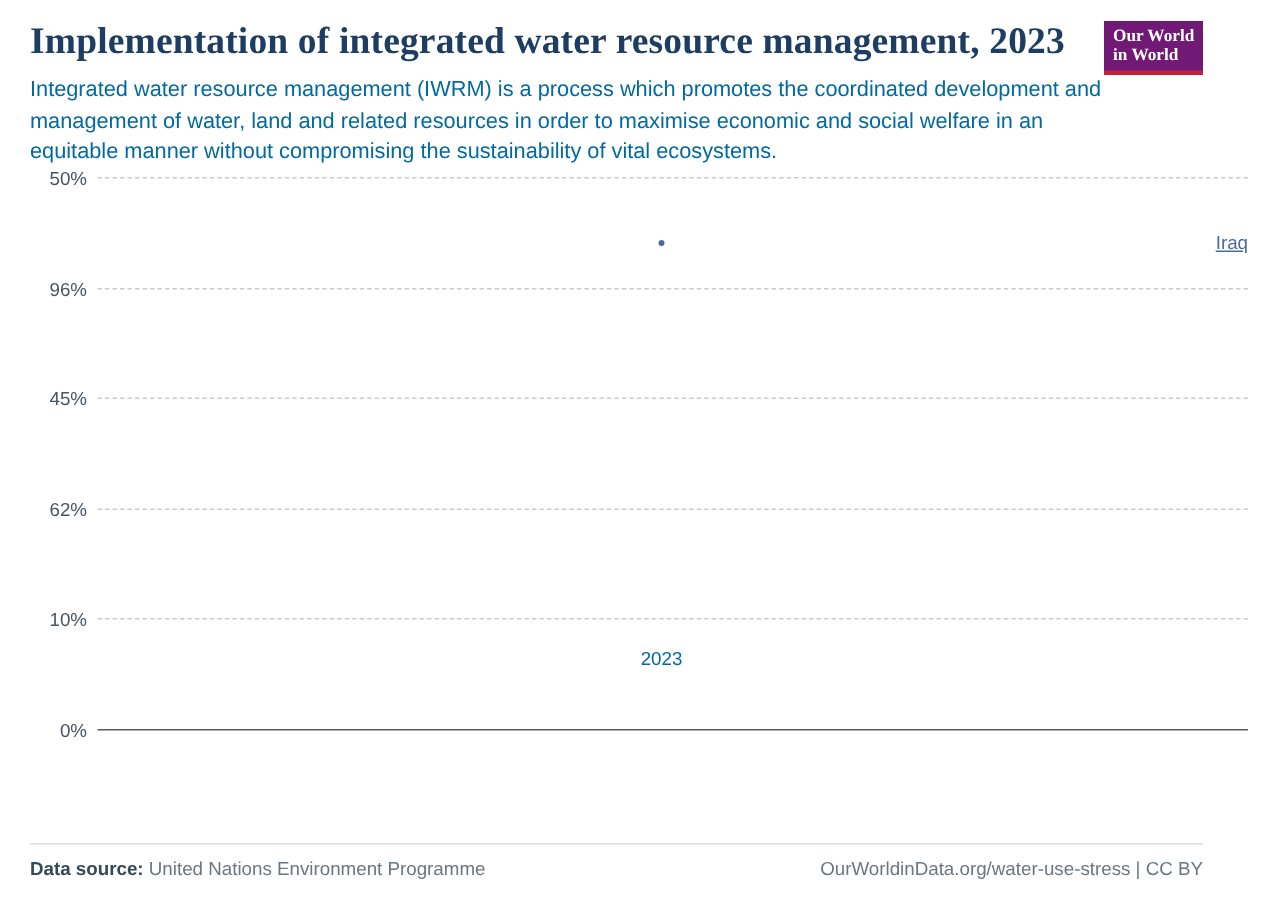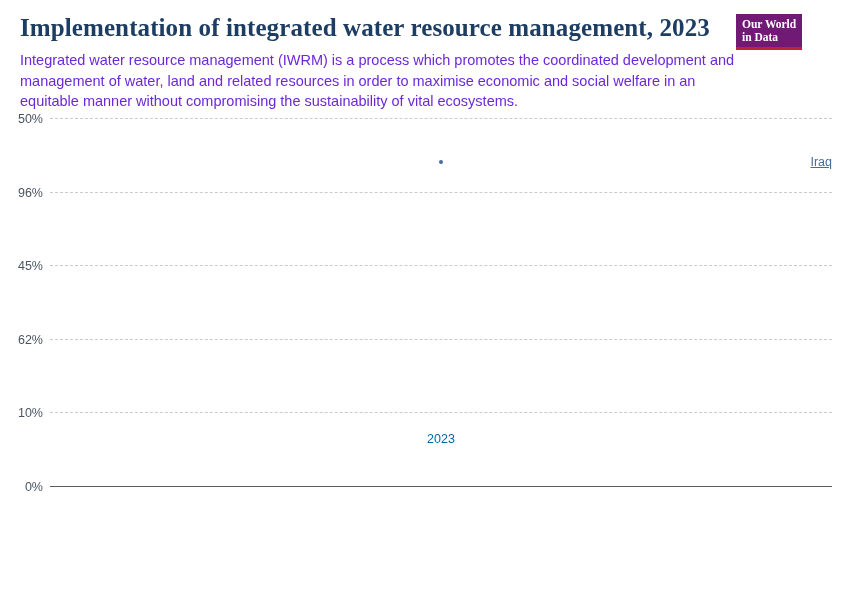--- a/index.html
+++ b/index.html
@@ -32,21 +32,21 @@
     font-weight: 700;
     line-height: 1.12;
     color: #1d3d63;
     margin: 0;
     max-width: 740px;
     letter-spacing: 0.1px;
   }
   .subtitle {
     font-size: 14.5px;
     line-height: 1.42;
-    color: #6d28d9;
+    color: #0369a1;
     margin: 8px 0 0 0;
     max-width: 716px;
   }
   .owid-logo {
     position: absolute;
     top: 0px;
     right: 0px;
     width: 66px;
     height: 36px;
     background: #701a75;
@@ -73,21 +73,21 @@
   }
   .plot {
     position: absolute;
     left: 50px;
     top: 10px;
     right: 18px;
     bottom: 62px;
   }
   .gridline {
     position: absolute;
-    left: 0;
+    left: 15px;
     right: 0;
     height: 0;
     border-top: 1px dashed #c8ccd2;
   }
   .gridline.zero {
     border-top: 1px solid #5b5b5b;
   }
   .ytick {
     position: absolute;
     right: 100%;
@@ -150,21 +150,21 @@
 </head>
 <body>
 
 <div class="page">
 
   <div class="header">
     <h1 class="title">Implementation of integrated water resource management, 2023</h1>
     <p class="subtitle">Integrated water resource management (IWRM) is a process which promotes the coordinated development and management of water, land and related resources in order to maximise economic and social welfare in an equitable manner without compromising the sustainability of vital ecosystems.</p>
     <div class="owid-logo">
       <span>Our World</span>
-      <span>in Data</span>
+      <span>in World</span>
     </div>
   </div>
 
   <div class="chart">
     <div class="plot" id="plot">
         <div class="gridline zero" style="top: 100%;">
           <div class="ytick">0%</div>
         </div>
         <div class="gridline" style="top: 80%;">
           <div class="ytick">10%</div>
@@ -180,14 +180,21 @@
         </div>
         <div class="gridline" style="top: 0%;">
           <div class="ytick">50%</div>
         </div>
         <div class="xaxis-label" style="left: 50%;">2023</div>
         <div class="point" style="top: 12%; left: 50%; background: rgb(76, 106, 156);"></div>
         <div class="series-label" style="top: 12%; right: 0px; color: rgb(76, 106, 156);">Iraq</div>
       </div>
   </div>
 
+  <div class="footer">
+    <div>
+      <span class="src-label">Data source:</span>
+      <span class="src-value">United Nations Environment Programme</span>
+    </div>
+    <div class="footer-right">OurWorldinData.org/water-use-stress | CC BY</div>
+  </div>
 
 </div>
 
 </body></html>

